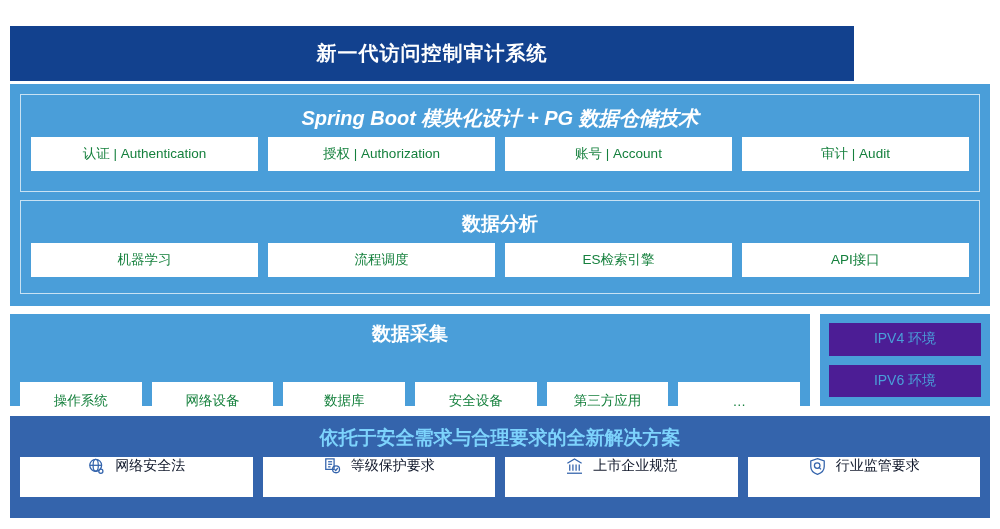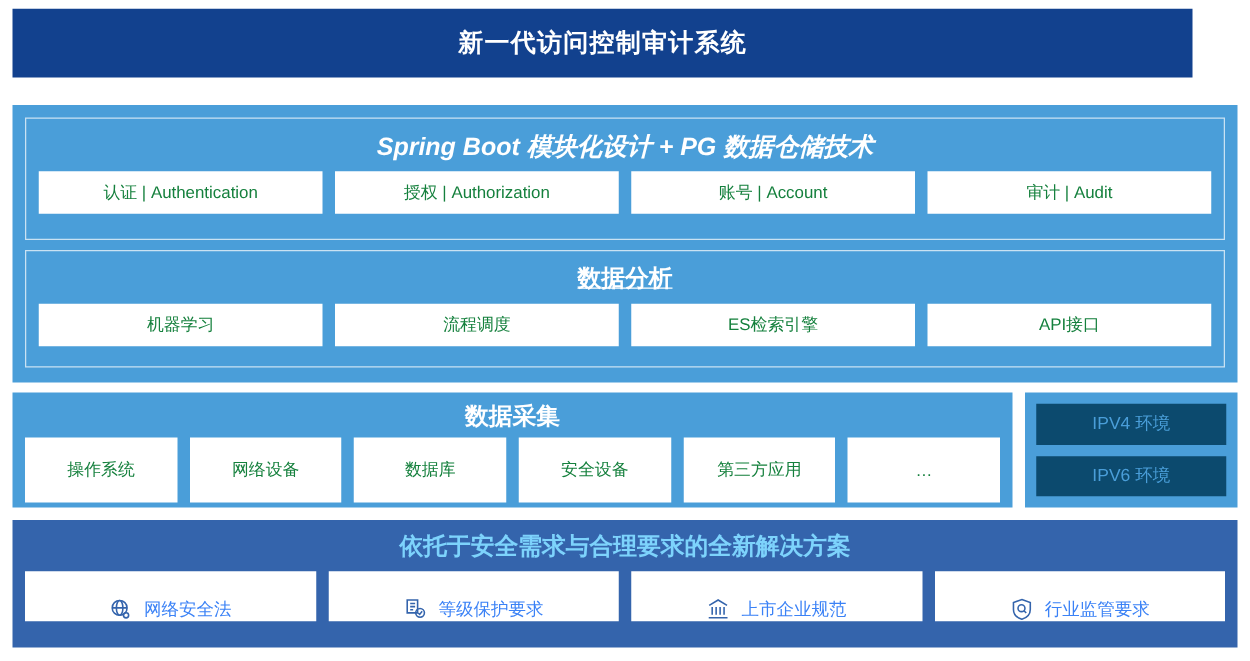--- a/index.html
+++ b/index.html
@@ -19,22 +19,22 @@
     width: 1000px;
     height: 529px;
     background: #ffffff;
     box-sizing: border-box;
   }
 
   
   .title-bar {
     position: absolute;
     left: 10px;
-    top: 7px;
-    width: 944px;
+    top: 26px;
+    width: 844px;
     height: 55px;
     background: #12418e;
     display: flex;
     align-items: center;
     justify-content: center;
   }
   .title-bar .title-text {
     color: #ffffff;
     font-size: 20px;
     font-weight: bold;
@@ -67,21 +67,20 @@
     padding-bottom: 4px;
   }
   .inner-head.italic {
     font-style: italic;
     font-weight: bold;
     font-size: 20px;
   }
   .inner-head.plain {
     font-weight: bold;
     font-size: 19px;
-    text-decoration: underline;
   }
 
   .chip-row {
     display: flex;
     gap: 10px;
   }
   .chip {
     flex: 1 1 0;
     background: #ffffff;
     height: 34px;
@@ -113,38 +112,38 @@
     background: #4a9ed9;
     box-sizing: border-box;
     padding: 6px 10px 10px 10px;
   }
   .collect-panel .inner-head {
     font-weight: bold;
     font-size: 19px;
     line-height: 28px;
     padding-bottom: 2px;
   }
-  .collect-panel .chip { height: 52px; }
+  .collect-panel .chip { height: 38px; margin-top: 32px; }
 
   .env-panel {
     position: absolute;
     left: 810px;
     top: 0;
     width: 170px;
     height: 92px;
     background: #4a9ed9;
     box-sizing: border-box;
     padding: 9px;
     display: flex;
     flex-direction: column;
     gap: 9px;
   }
   .env-chip {
     flex: 1 1 0;
-    background: #0c4a6e;
+    background: #4c1d95;
     display: flex;
     align-items: center;
     justify-content: center;
     color: #4a9ed9;
     font-size: 14px;
   }
 
   
   .solution-panel {
     position: absolute;
@@ -165,24 +164,24 @@
   }
   .solution-row {
     display: flex;
     gap: 10px;
   }
   .sol-chip {
     flex: 1 1 0;
     background: #ffffff;
     height: 40px;
     display: flex;
-    align-items: flex-end;
+    align-items: flex-start;
     justify-content: center;
     gap: 9px;
-    color: #3b82f6;
+    color: #0f172a;
     font-size: 14px;
     white-space: nowrap;
   }
   .sol-chip .ico {
     display: inline-flex;
     align-items: center;
     justify-content: center;
     width: 19px;
     height: 19px;
     flex: none;

